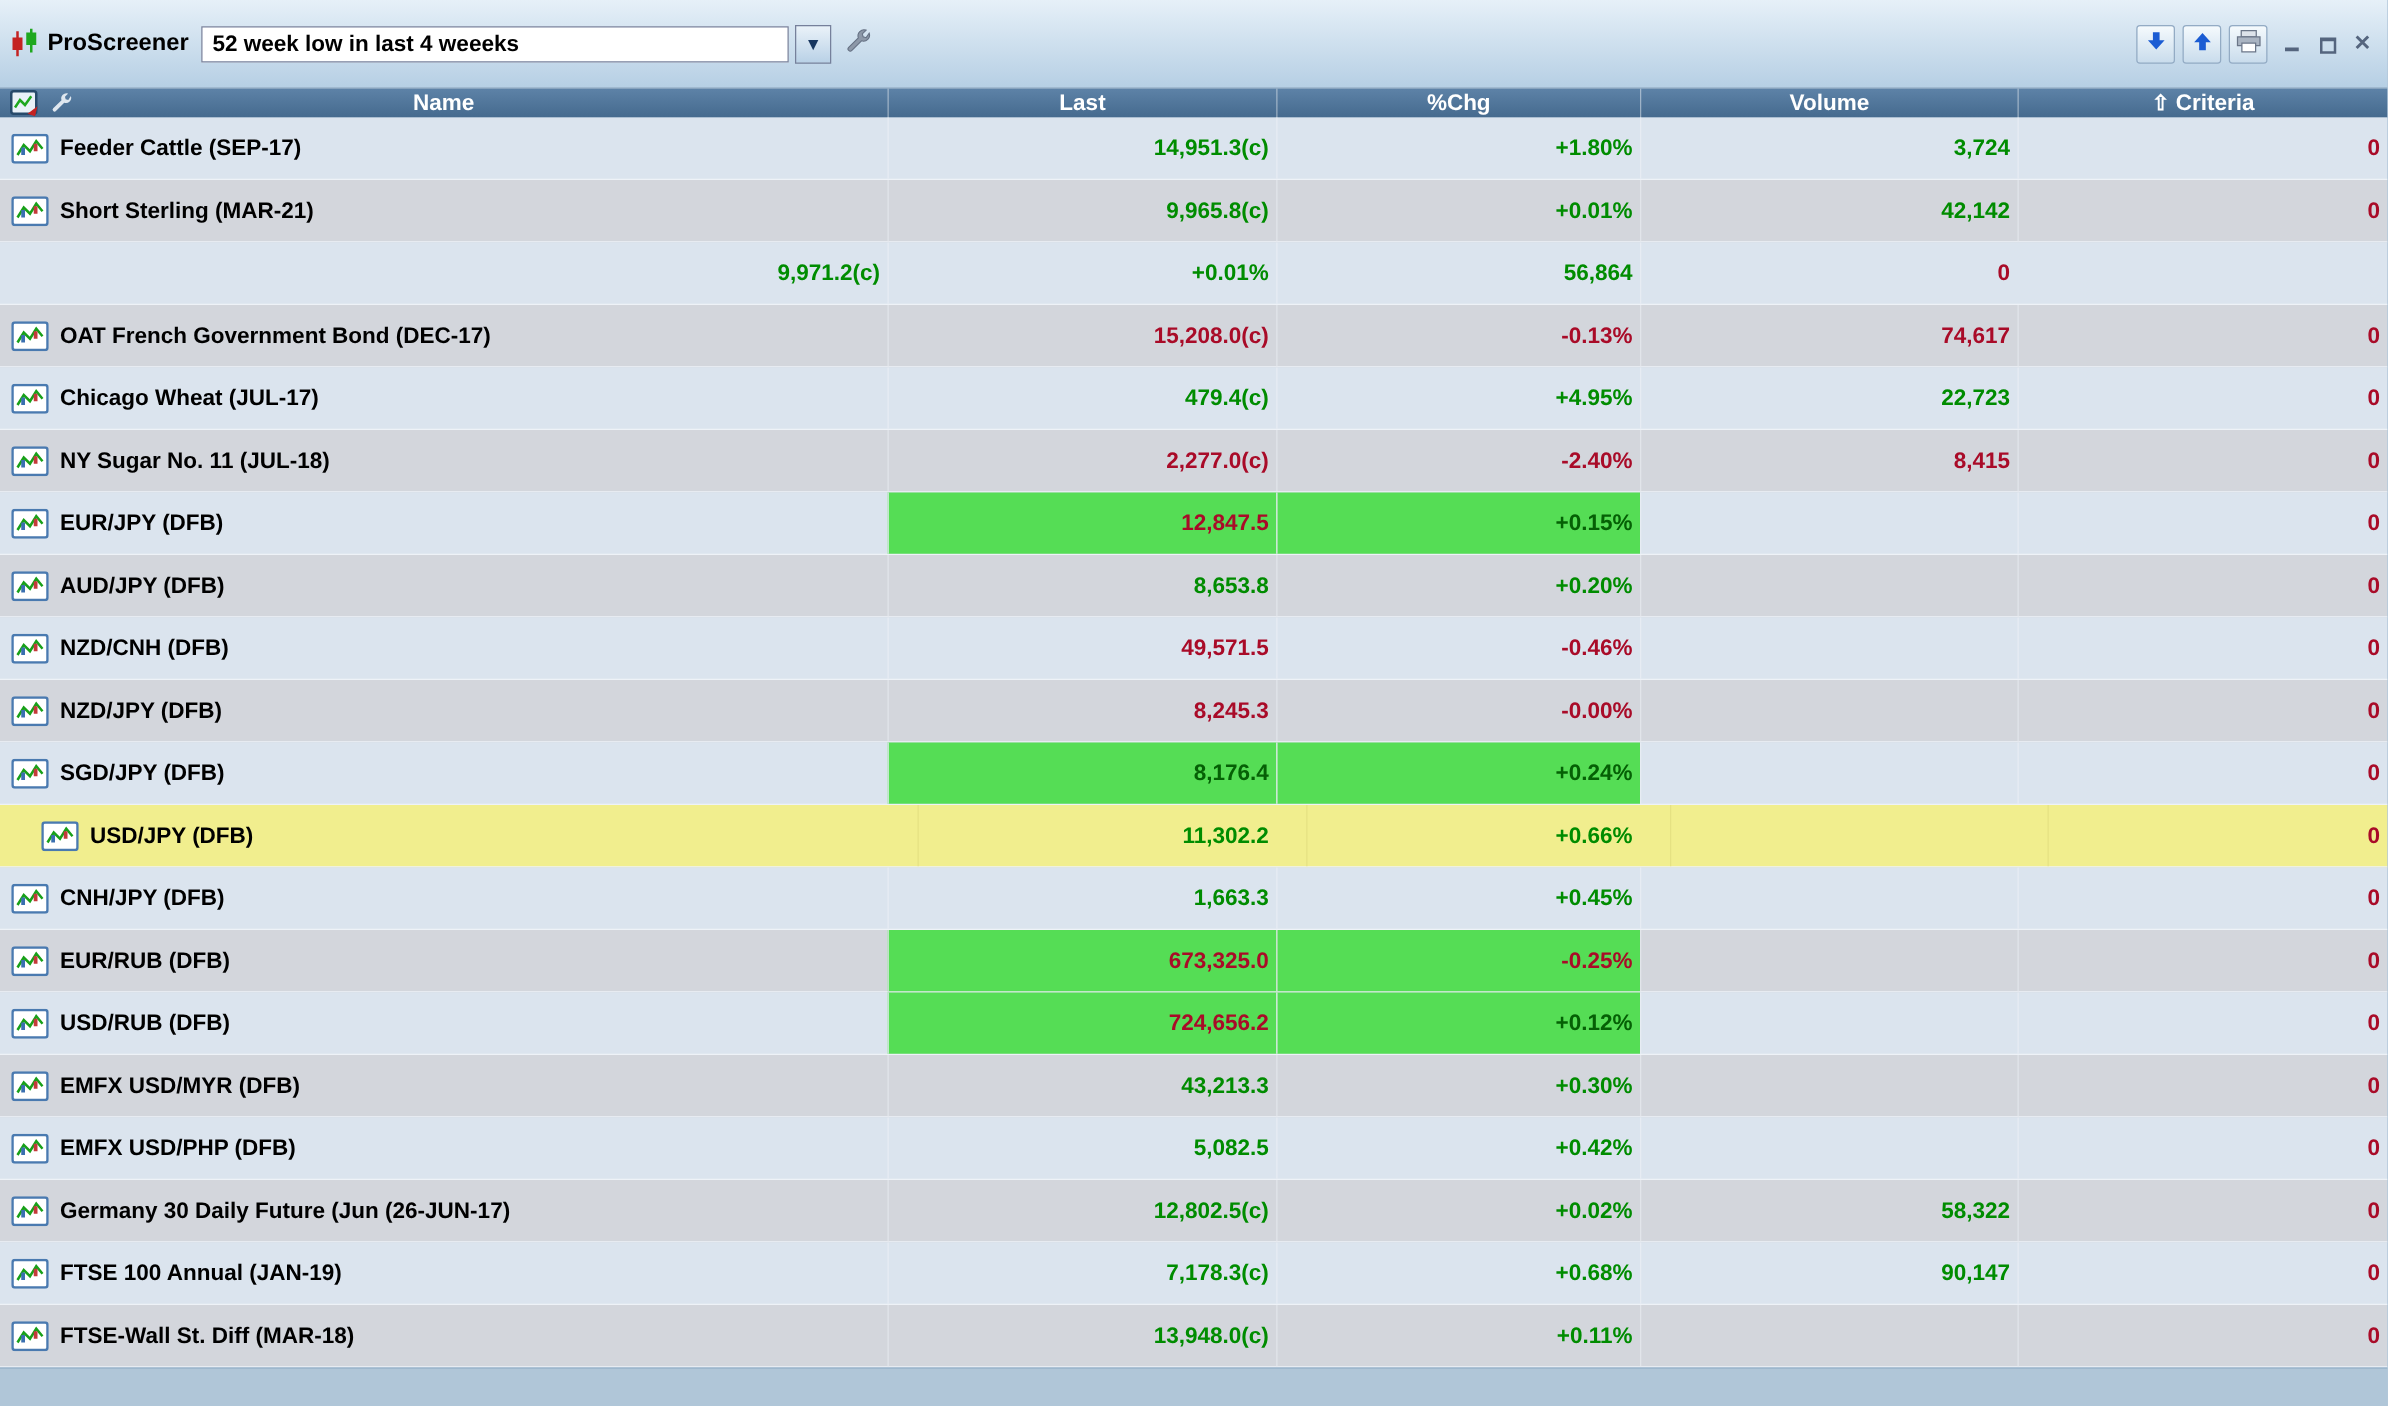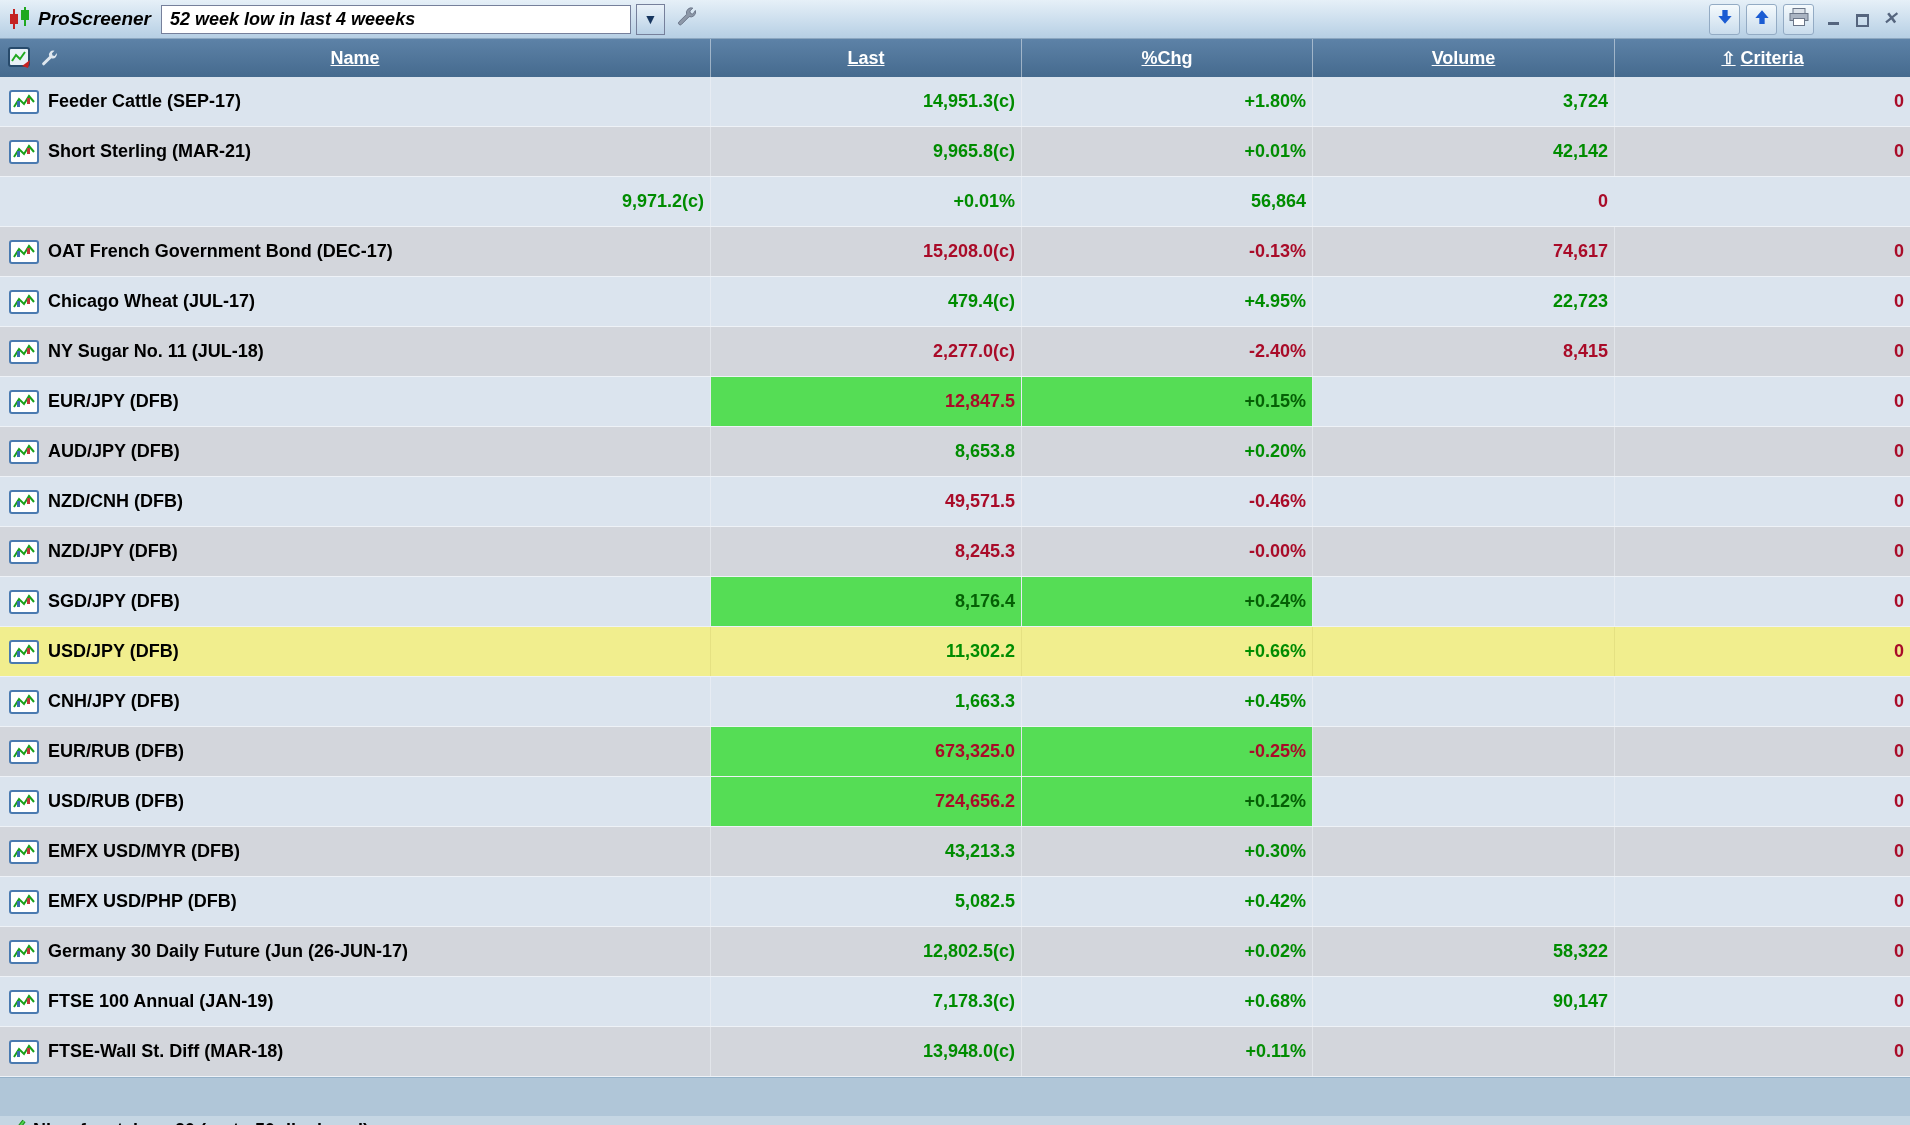--- a/index.html
+++ b/index.html
@@ -1,57 +1,57 @@
 <!DOCTYPE html>
 <html><head>
 <meta charset="utf-8">
 <style>
   html,body{margin:0;padding:0;width:1910px;height:1125px;overflow:hidden;
     font-family:"Liberation Sans",sans-serif;font-weight:bold;background:#b2c7da;}
   .window{display:flex;flex-direction:column;width:1910px;height:1125px;}
 
   
-  .titlebar{height:38px;flex:none;display:flex;align-items:center;gap:6px;padding:0 6px;
-    background:linear-gradient(#e6f0f8,#b6cfe4);border-bottom:1px solid #8ca7c0;font-style:italic;}
+  .titlebar{height:38px;flex:none;display:flex;align-items:center;gap:6px;padding:16px 6px;
+    background:linear-gradient(#e6f0f8,#b6cfe4);border-bottom:1px solid #8ca7c0;}
   .app-icon{width:26px;height:26px;flex:none;}
   .title-text{font-size:19px;color:#000;margin-right:4px;}
   .select-box{width:452px;height:27px;background:#fff;border:1px solid #76809b;
     display:flex;align-items:center;padding:0 8px;font-size:18px;color:#000;}
   .select-arrow{width:27px;height:29px;margin-left:-1px;border:1px solid #76809b;
     background:linear-gradient(#eaf2f9,#b9d1e6);display:flex;align-items:center;justify-content:center;
     color:#17365f;font-size:14px;cursor:pointer;}
   .tool-btn{height:29px;min-width:29px;display:flex;align-items:center;justify-content:center;
     border:1px solid #93abc4;border-radius:3px;background:linear-gradient(#f5fafd,#c9dcec);cursor:pointer;}
   .tb-spacer{flex:1;}
   .winctl{display:flex;align-items:center;gap:12px;margin:0 6px;}
   .wc{width:16px;height:16px;position:relative;cursor:pointer;}
   .wc-min::after{content:"";position:absolute;left:2px;bottom:2px;width:11px;height:3px;background:#55657e;}
   .wc-restore::after{content:"";position:absolute;left:2px;top:3px;width:9px;height:8px;
     border:2px solid #55657e;border-top-width:3px;}
   .wc-close{color:#55657e;font-size:17px;line-height:16px;text-align:center;}
 
   
   .grid-cols{display:grid;grid-template-columns:710px 311px 291px 302px 296px;}
-  .thead{height:38px;flex:none;background:linear-gradient(#5d82a7,#456a8e);
-    color:#fff;font-size:18px;align-items:stretch;text-decoration:underline;}
+  .thead{height:23px;flex:none;background:linear-gradient(#5d82a7,#456a8e);
+    color:#fff;font-size:18px;align-items:stretch;}
   .th{display:flex;align-items:center;justify-content:center;position:relative;
     border-left:1px solid rgba(255,255,255,.45);cursor:pointer;}
   .th:first-child{border-left:none;}
   .hdr-icons{position:absolute;left:8px;top:0;height:100%;display:flex;align-items:center;gap:8px;}
   .hdr-icons span{display:flex;}
   .sort-glyph{margin-right:5px;font-size:17px;}
 
   .tbody{flex:none;}
   .row{height:49px;align-items:stretch;border-bottom:1px solid #eef2f7;cursor:pointer;}
   .row.odd{background:#dbe4ee;}
   .row.even{background:#d3d6dc;}
   .row.hl-yellow{background:#f1ee8e;}
   .cell{display:flex;align-items:center;font-size:18px;border-left:1px solid #e7ecf3;min-width:0;}
   .row.even .cell{border-left-color:#e2e5ea;}
-  .row.hl-yellow .cell{border-left-color:#e5e182;}
+  .row.hl-yellow .cell{border-left-color:#e5e182;margin-left:24px;}
   .cell:first-child{border-left:none;}
   .c-name{padding-left:9px;gap:9px;color:#000;align-items:center;}
   .row-icon{width:30px;height:24px;flex:none;display:flex;}
   .c-num{justify-content:flex-end;padding-right:6px;font-variant-numeric:tabular-nums;}
   .hl-green{background:#55dd55;}
   .c-up{color:#008c00;}
   .c-down{color:#a90b28;}
   .c-updark{color:#056005;}
 
   

